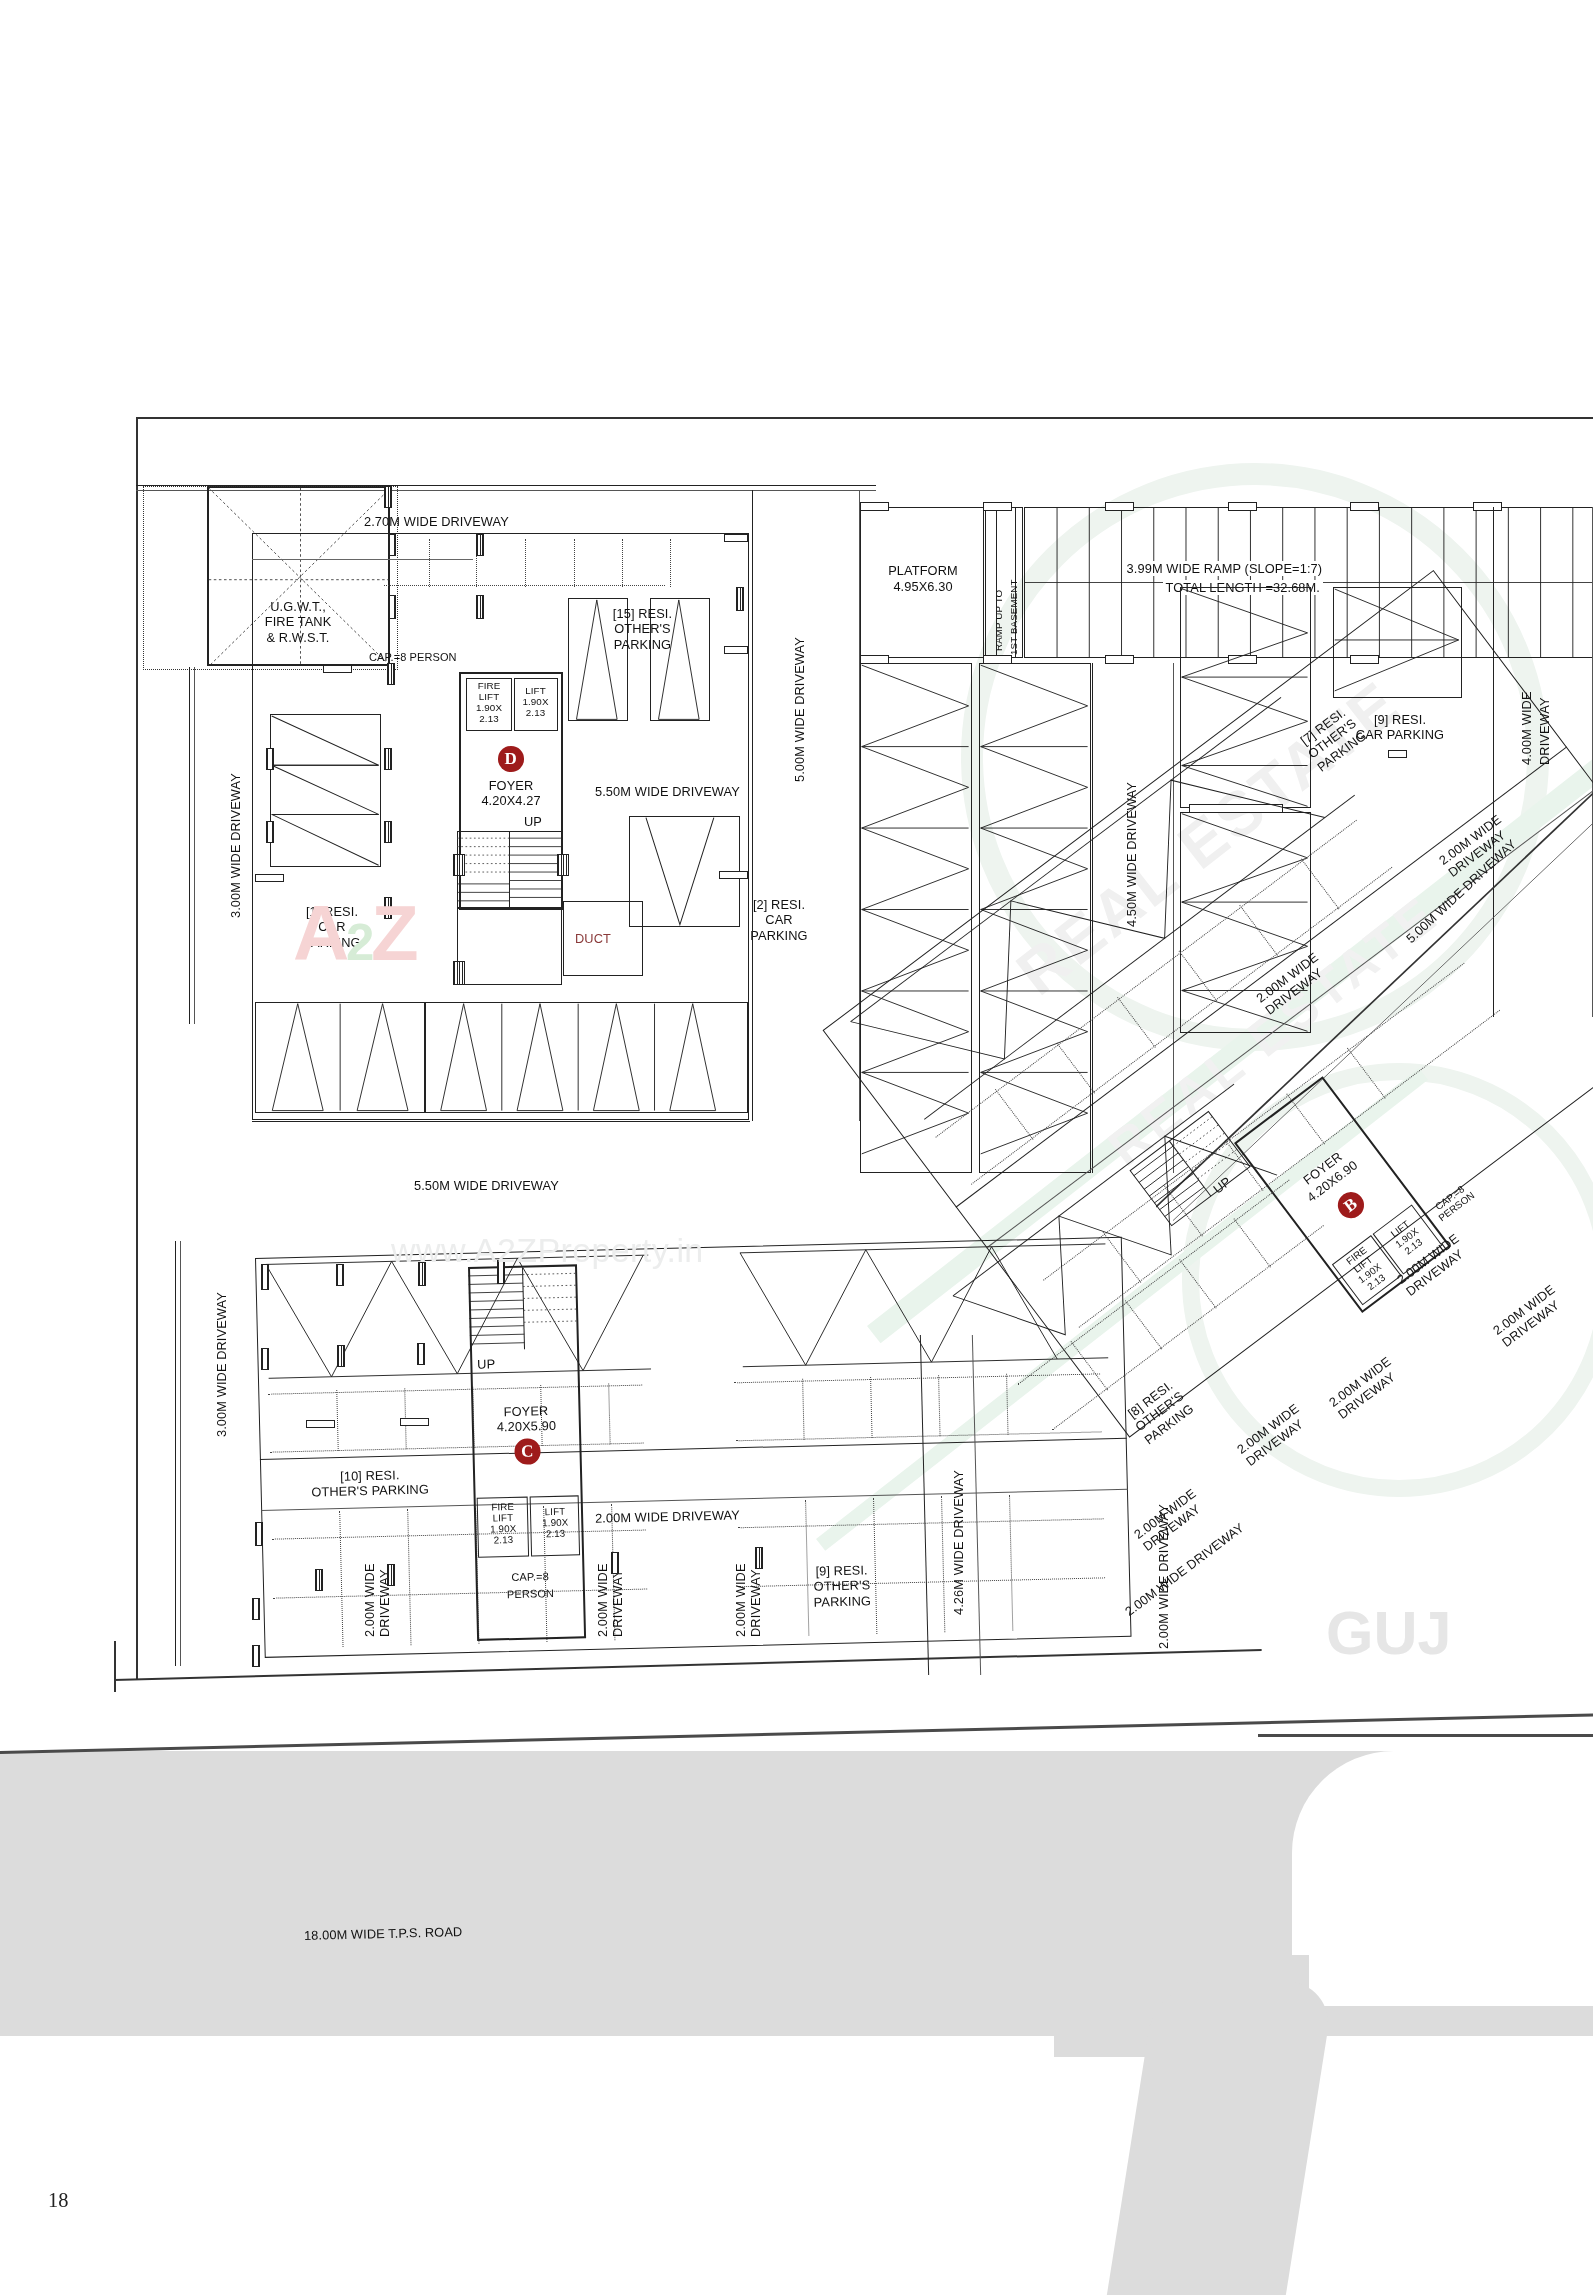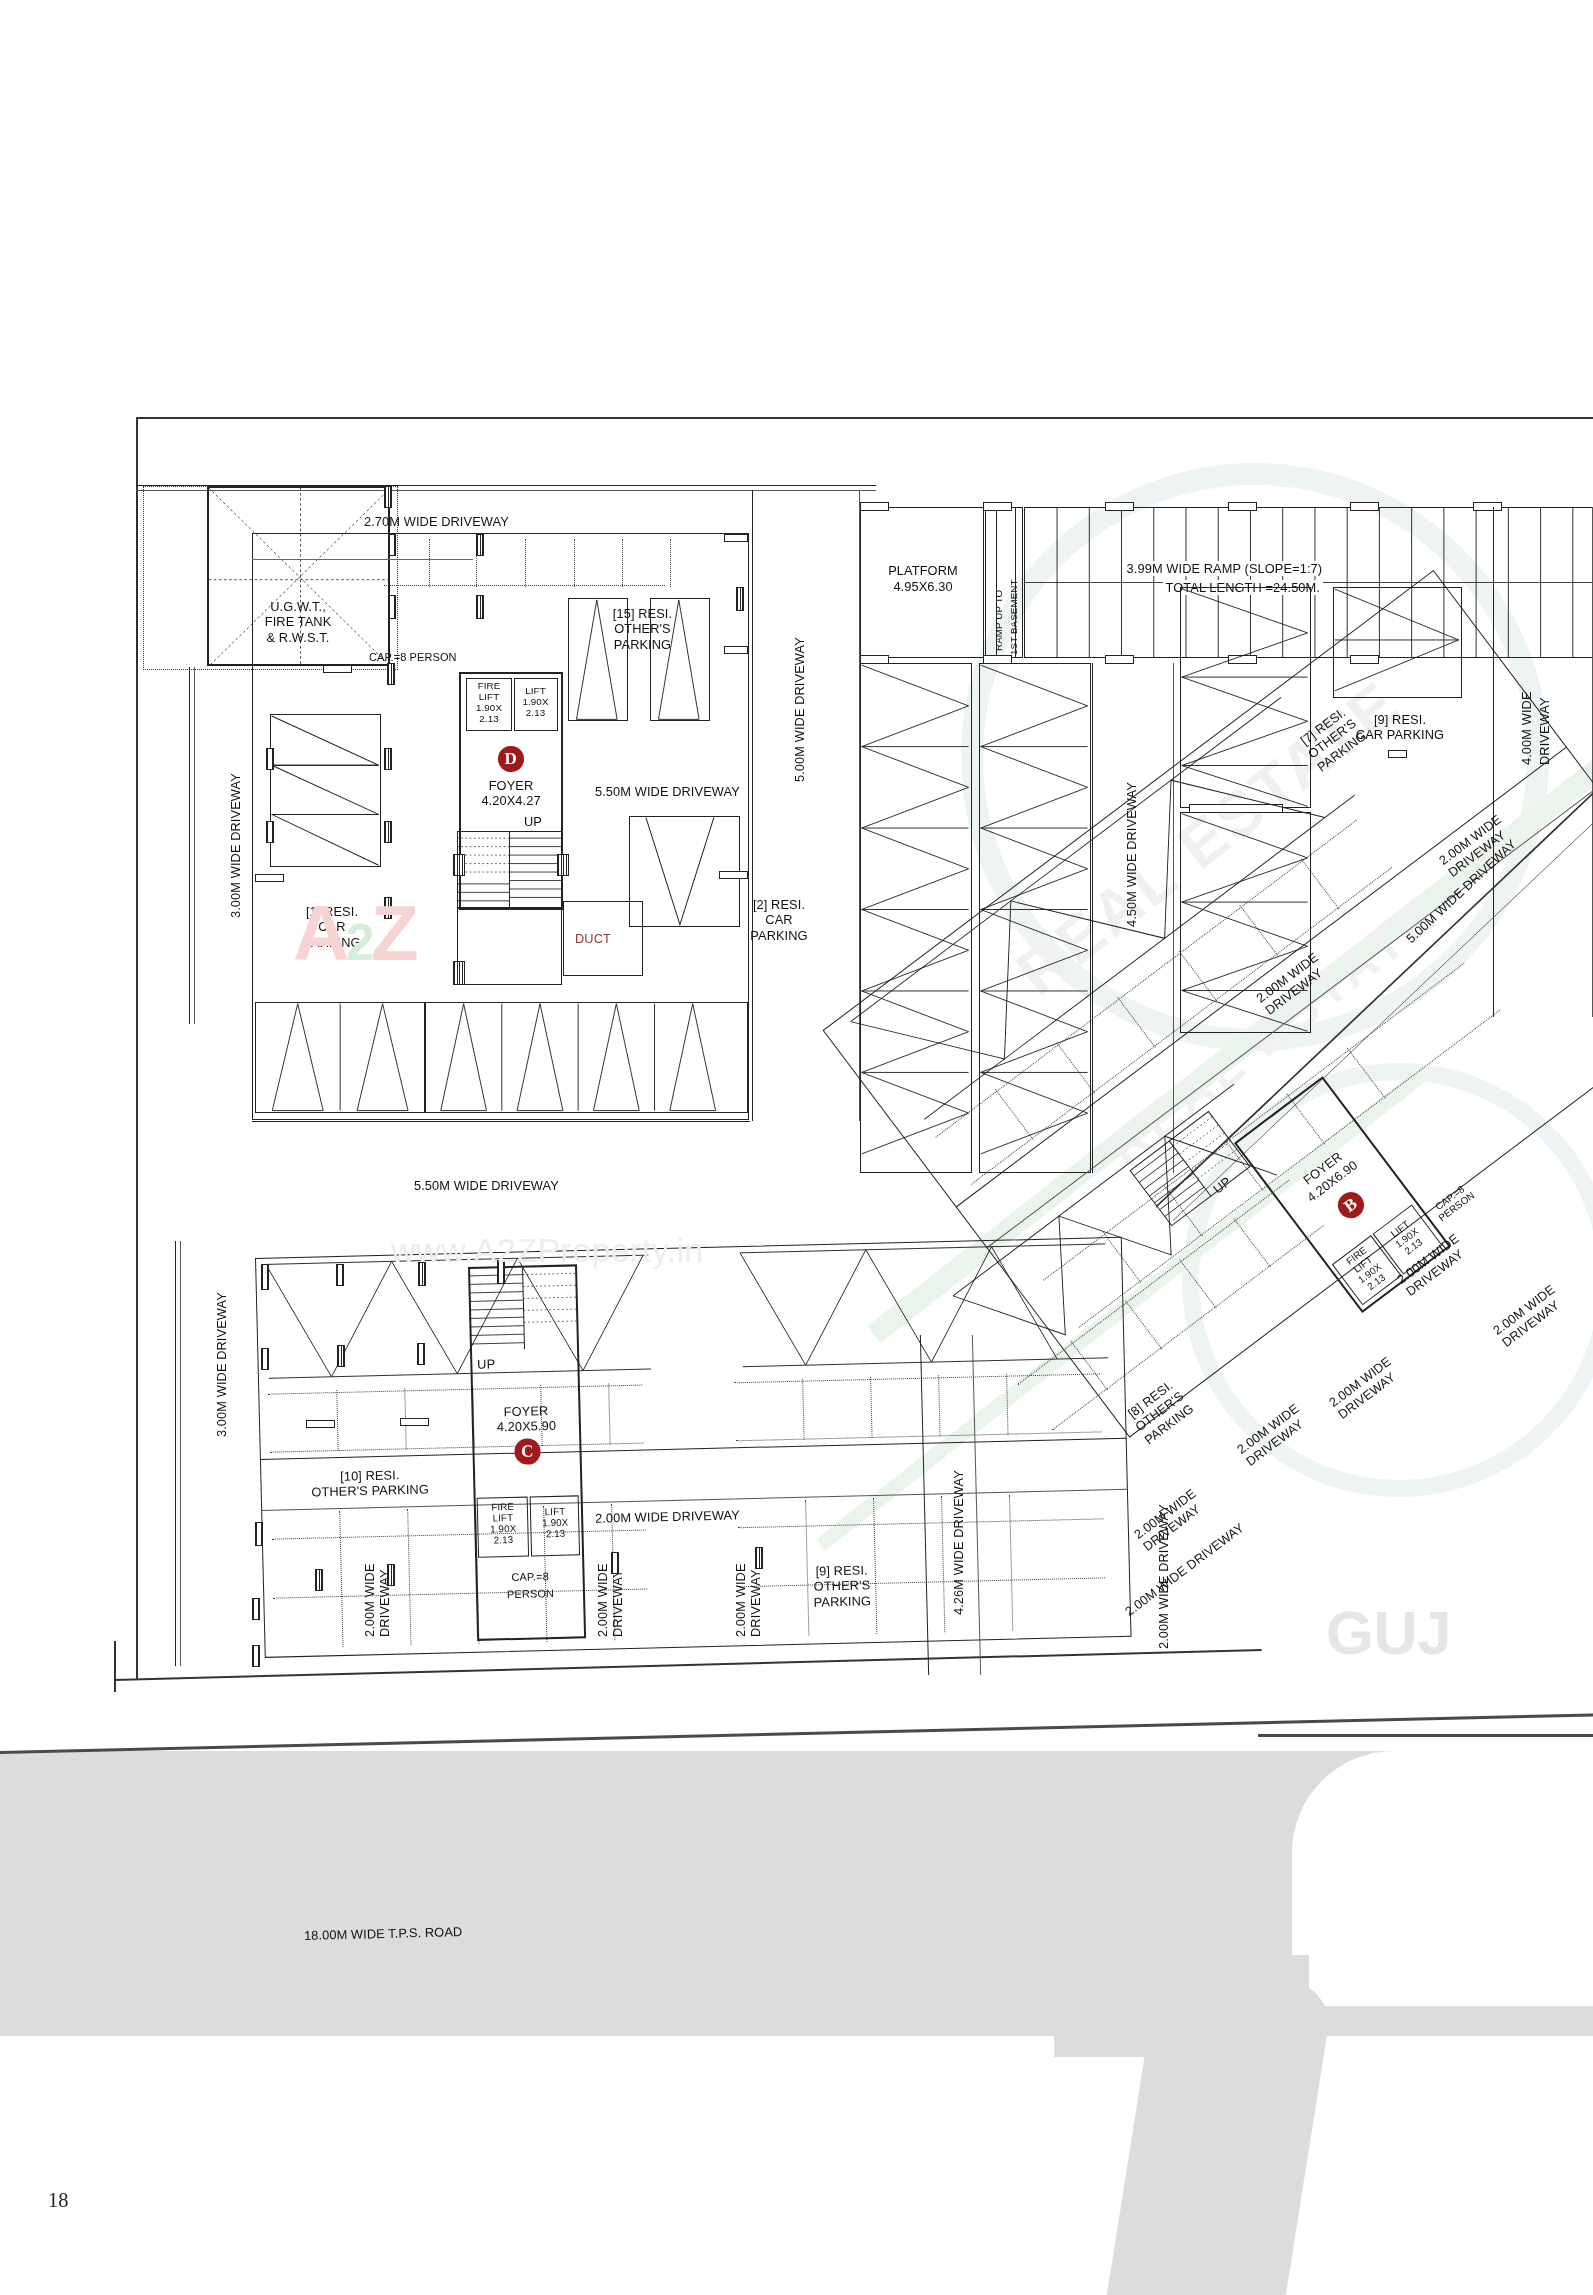--- a/index.html
+++ b/index.html
@@ -257,21 +257,21 @@
         <line x1="456" y1="0" x2="456" y2="178"></line>
       <line x1="494" y1="0" x2="494" y2="178"></line>
         <line x1="532" y1="0" x2="532" y2="178"></line>
       <line x1="570" y1="0" x2="570" y2="178"></line>
         <line x1="608" y1="0" x2="608" y2="178"></line>
       <line x1="646" y1="0" x2="646" y2="178"></line>
     </g>
     <line x1="0" y1="89" x2="670" y2="89" stroke="#222" stroke-width="1"></line>
   </svg>
   <div class="txt" style="left:1124px;top:561px;background:#fff;padding:0 2.6px;">3.99M WIDE RAMP (SLOPE=1:7)</div>
-  <div class="txt" style="left:1163px;top:580px;background:#fff;padding:0 2.6px;">TOTAL LENGTH =24.50M.</div>
+  <div class="txt" style="left:1163px;top:580px;background:#fff;padding:0 2.6px;">TOTAL LENGTH =32.68M.</div>
 
   <div class="pil" style="left:860px;top:502px;width:29px;height:8.5px;"></div>
   <div class="pil" style="left:983px;top:502px;width:29px;height:8.5px;"></div>
   <div class="pil" style="left:1105px;top:502px;width:29px;height:8.5px;"></div>
   <div class="pil" style="left:1228px;top:502px;width:29px;height:8.5px;"></div>
   <div class="pil" style="left:1350px;top:502px;width:29px;height:8.5px;"></div>
   <div class="pil" style="left:1473px;top:502px;width:29px;height:8.5px;"></div>
   <div class="pil" style="left:860px;top:655px;width:29px;height:8.5px;"></div>
   <div class="pil" style="left:983px;top:655px;width:29px;height:8.5px;"></div>
   <div class="pil" style="left:1105px;top:655px;width:29px;height:8.5px;"></div>

